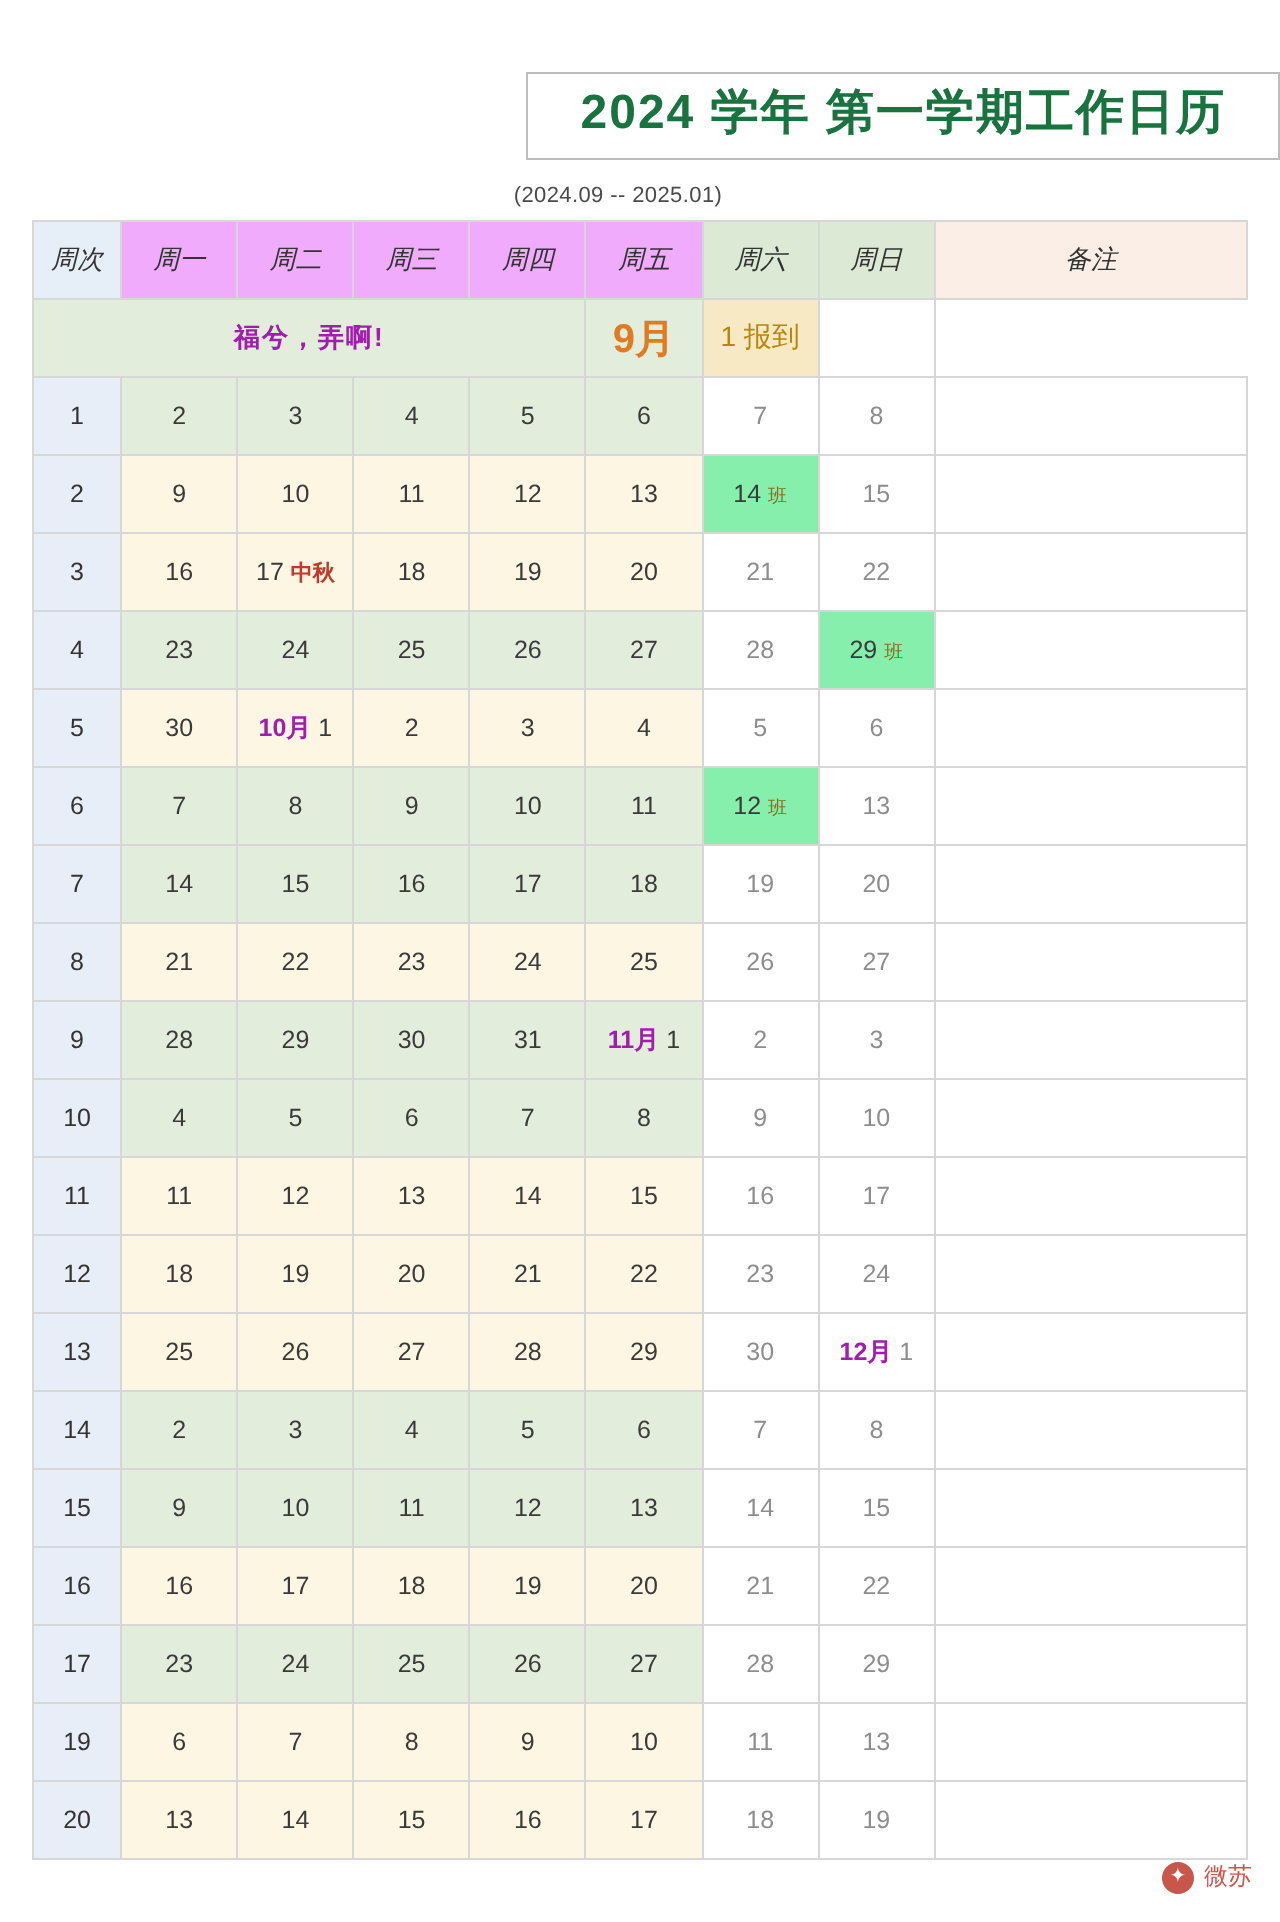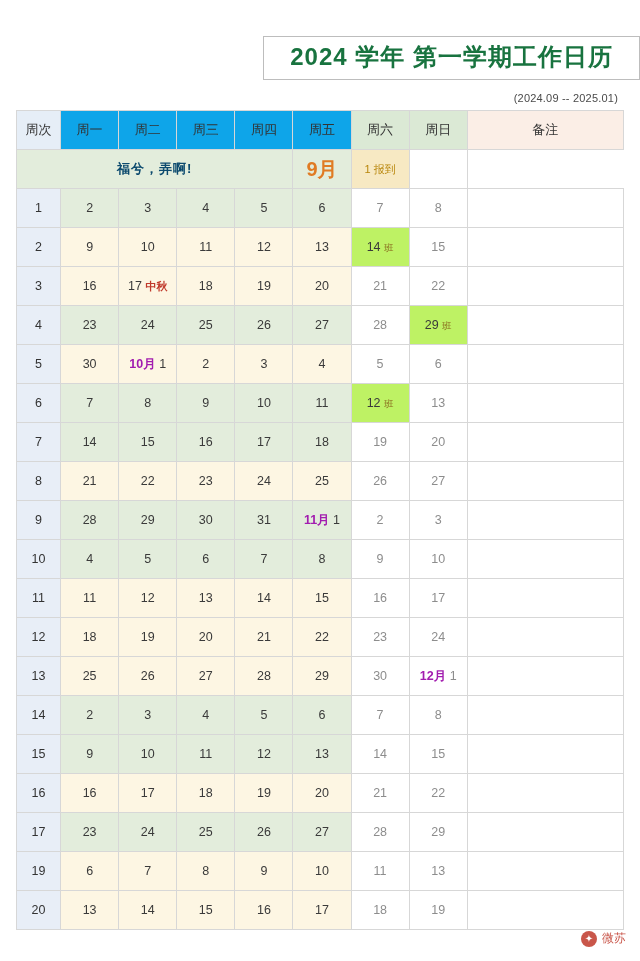--- a/index.html
+++ b/index.html
@@ -22,21 +22,21 @@
     background:#ffffff;
     color:#18733f;
     font-size:24px;
     font-weight:bold;
     letter-spacing:1px;
     padding:7px 26px 9px 26px;
     line-height:1.1;
     white-space:nowrap;
   }
   .subtitle{
-    text-align:right;
+    text-align:center;
     font-size:11px;
     color:#4a4a4a;
     padding:12px 22px 6px 0;
     letter-spacing:0.2px;
   }
   table.cal{
     border-collapse:collapse;
     margin:0 auto;
     width:608px;
     table-layout:fixed;
@@ -55,67 +55,68 @@
   col.c-week{width:44px;}
   col.c-day{width:58px;}
   col.c-note{width:156px;}
 
   
   thead th{
     font-size:13px;
     font-weight:bold;
     color:#333;
     height:34px;
+    font-style:italic;
   }
   th.h-week{background:#e6eef7;}
-  th.h-d1,th.h-d2,th.h-d3,th.h-d4,th.h-d5{background:#0ea5e9;}
+  th.h-d1,th.h-d2,th.h-d3,th.h-d4,th.h-d5{background:#f0abfc;}
   th.h-sat{background:#dbe9d5;}
   th.h-sun{background:#dbe9d5;}
   th.h-note{background:#fbeee6;}
 
   
   td.wk{
     background:#e8eef7;
     font-weight:bold;
     font-size:12.5px;
     color:#333;
   }
   td.wk.first{background:#e8eef7;}
 
   
   td.d{background:#fdf6e3;}
   td.d.wkend{background:#ffffff;color:#8d8d8d;}
   td.d.greenbg{background:#e3eddc;}
-  td.d.highlight{background:#bef264;}
+  td.d.highlight{background:#86efac;}
   td.note{background:#ffffff;}
 
   .redtxt{color:#c0392b;font-weight:bold;}
   .orangetxt{color:#a21caf;font-weight:bold;}
   .smallsup{font-size:9px;}
   .badge{
     font-size:9.5px;
     color:#8a6d1f;
   }
   .mon-label{
     color:#e07b23;
     font-weight:bold;
     font-size:20px;
   }
   .banner-text{
-    color:#0c4a6e;
+    color:#a21caf;
     font-weight:bold;
     font-size:13px;
     letter-spacing:1px;
   }
   td.banner{
     background:#e3eddc;
   }
   td.banner-right{
     background:#f7e9c3;
-    font-size:11px;
+    font-size:14px;
     color:#b8860b;
   }
   .wm{
     position:absolute;
     right:14px;
     bottom:14px;
     display:flex;
     align-items:center;
     gap:5px;
     color:#c0392b;

